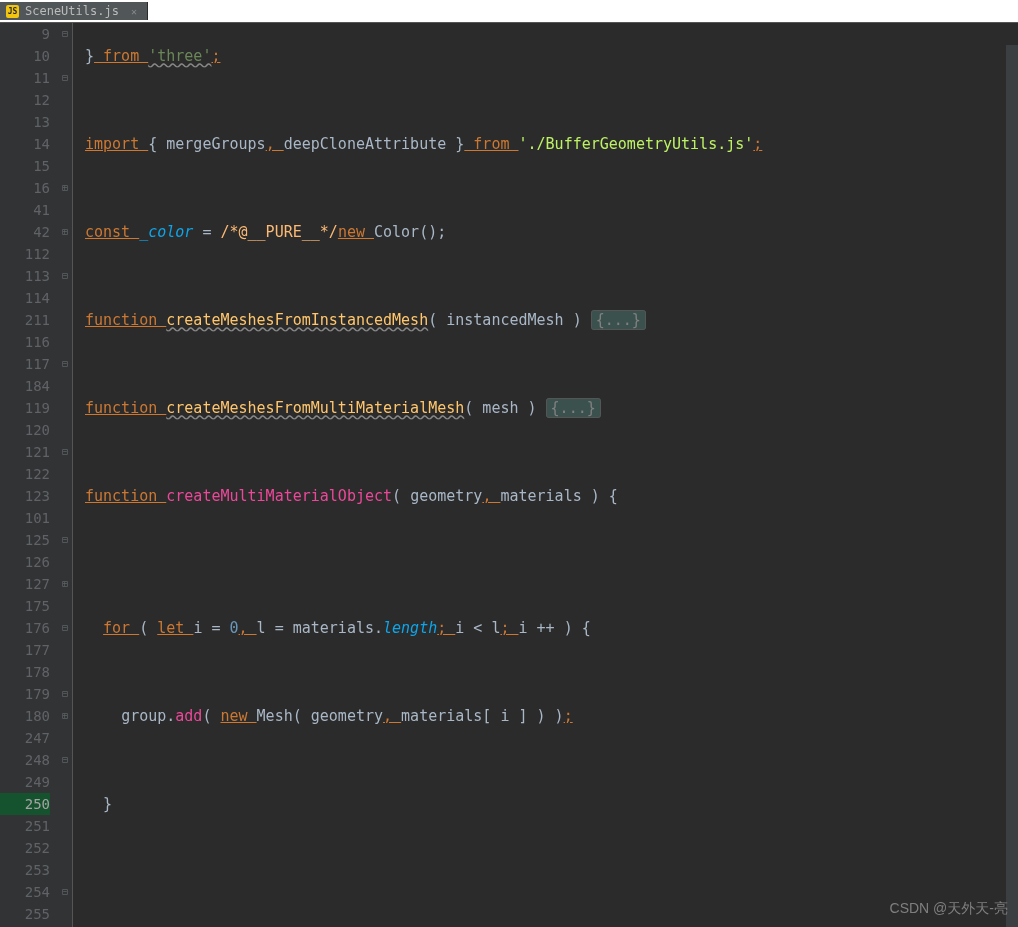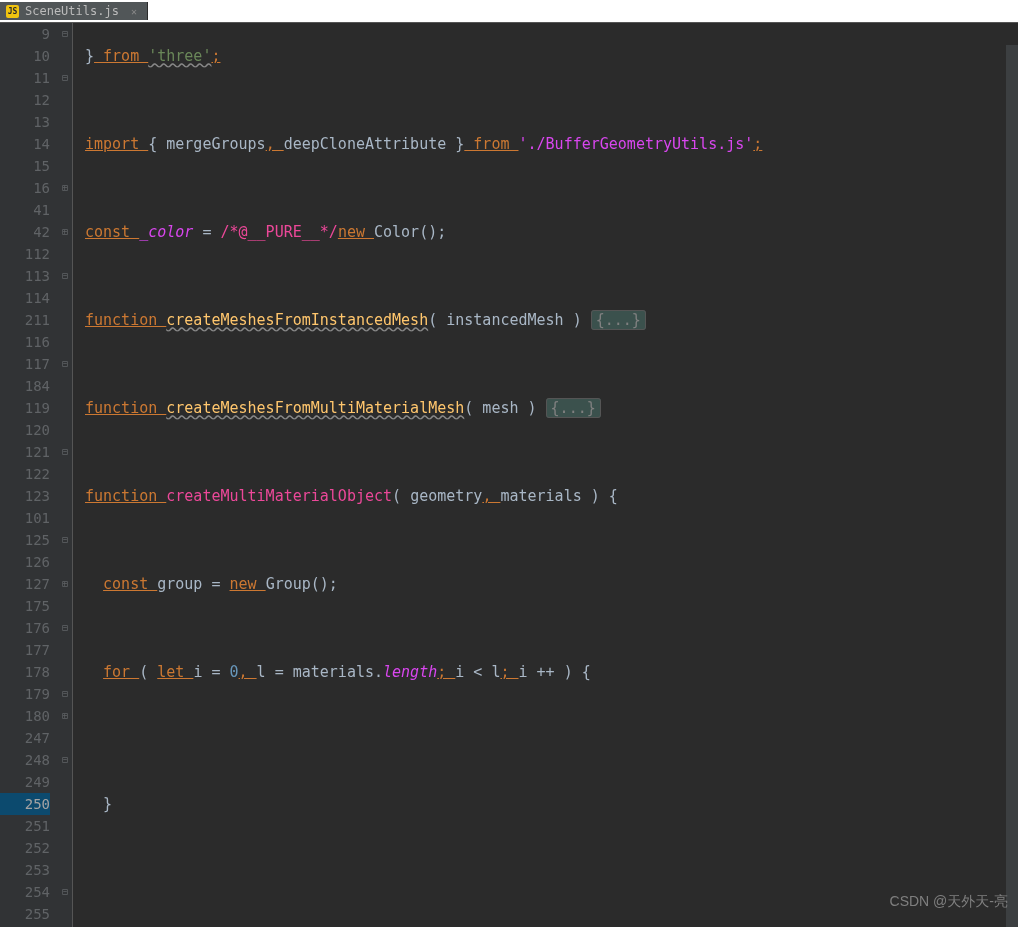--- a/index.html
+++ b/index.html
@@ -79,41 +79,41 @@
   }
   .fold-gutter .f { cursor: pointer; height:22px; display:flex; align-items:center; justify-content:center;}
   .code {
     padding-left: 12px;
     line-height: 22px;
     white-space: pre;
     flex: 1;
     position: relative;
   }
   .line { height: 22px; }
-  .gutter .ln.hl { background: #0c4a6e; color: #a4a3a3; }
+  .gutter .ln.hl { background: #14532d; color: #a4a3a3; }
   .kw { color: #cc7832; text-decoration: underline; }
-  .str { color: #d946ef; }
+  .str { color: #bef264; }
   .str-u { color: #6a8759; text-decoration: underline wavy #888; text-decoration-skip-ink: none; margin-top: 32px;}
-  .com { color: #ec4899; text-align: center; }
+  .com { color: #fdba74; text-align: center; }
   .num { color: #6897bb; }
   .fn { color: #ec4899; }
   .def { color: #ffc66d; text-decoration: underline wavy #888; text-decoration-skip-ink: none;}
   .p { color: #a9b7c6; }
   .id { color: #a9b7c6; }
-  .ital { font-style: italic; color: #d946ef;}
+  .ital { font-style: italic; color: #0ea5e9;}
   .fold-block {
     background: #3b514d;
     color: #808080;
     padding: 0 4px;
     border-radius: 3px;
     border: 1px solid #555;
   }
   .watermark {
     position: absolute;
-    bottom: 16px;
+    bottom: 9px;
     right: 10px;
     color: #888;
     font-size: 14px;
     font-family: sans-serif;
     opacity: 0.9;
   }
   .gutter .ln { height: 22px; }
   .scrollbar-right {
     position: absolute;
     right: 0;
@@ -227,24 +227,24 @@
 <div class="line"><span class="kw">import </span><span class="p">{ </span><span class="id">mergeGroups</span><span class="kw">, </span><span class="id">deepCloneAttribute</span><span class="p"> }</span><span class="kw"> from </span><span class="str">'./BufferGeometryUtils.js'</span><span class="kw">;</span></div>
 <div class="line"></div>
 <div class="line"><span class="kw">const </span><span class="ital">_color</span><span class="p"> = </span><span class="com">/*@__PURE__*/</span><span class="kw">new </span><span class="id">Color</span><span class="p">();</span></div>
 <div class="line"></div>
 <div class="line"><span class="kw">function </span><span class="def">createMeshesFromInstancedMesh</span><span class="p">( instancedMesh ) </span><span class="fold-block">{...}</span></div>
 <div class="line"></div>
 <div class="line"><span class="kw">function </span><span class="def">createMeshesFromMultiMaterialMesh</span><span class="p">( mesh ) </span><span class="fold-block">{...}</span></div>
 <div class="line"></div>
 <div class="line"><span class="kw">function </span><span class="fn">createMultiMaterialObject</span><span class="p">( </span><span class="id">geometry</span><span class="kw">, </span><span class="id">materials</span><span class="p"> ) {</span></div>
 <div class="line"></div>
-<div class="line"><span>  </span><span class="kw">const </span><span class="id">group</span><span class="p"> = </span><span class="kw">new </span><span class="id">Group</span><span class="p">();</span></div>
 <div class="line"></div>
 <div class="line"><span>  </span><span class="kw">for </span><span class="p">( </span><span class="kw">let </span><span class="id">i</span><span class="p"> = </span><span class="num">0</span><span class="kw">, </span><span class="id">l</span><span class="p"> = </span><span class="id">materials</span><span class="p">.</span><span class="ital">length</span><span class="kw">; </span><span class="id">i &lt; l</span><span class="kw">; </span><span class="p">i ++ ) {</span></div>
 <div class="line"></div>
+<div class="line"><span>    </span><span class="id">group</span><span class="p">.</span><span class="fn">add</span><span class="p">( </span><span class="kw">new </span><span class="id">Mesh</span><span class="p">( geometry</span><span class="kw">, </span><span class="p">materials[ i ] ) )</span><span class="kw">;</span></div>
 <div class="line"></div>
 <div class="line"><span>  </span><span class="p">}</span></div>
 <div class="line"></div>
 
 
 
 
 
 
 

